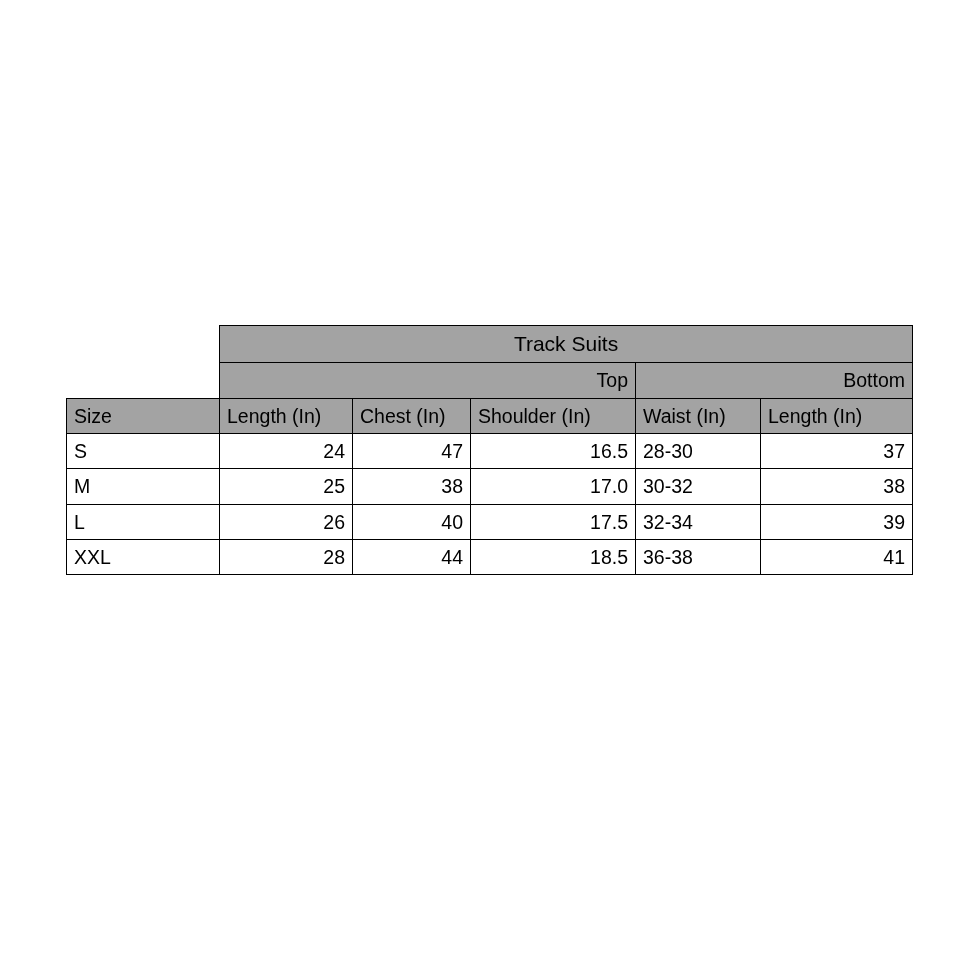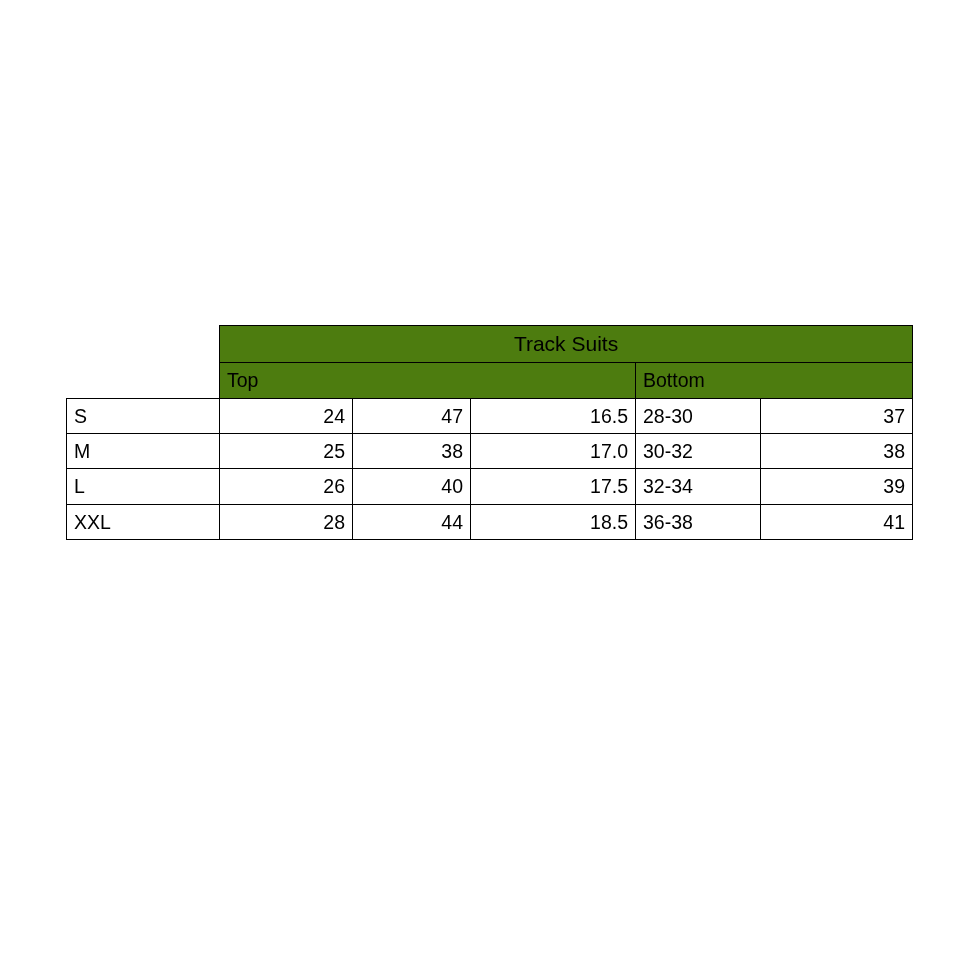--- a/index.html
+++ b/index.html
@@ -34,34 +34,34 @@
   table.size-chart th {
     border: 1.6px solid #000000;
     padding: 4px 7px;
     font-weight: normal;
     line-height: 1.35;
     height: 27px;
     box-sizing: border-box;
   }
 
   .hdr {
-    background: #4d7c0f;
+    background: #a3a3a3;
     font-weight: bold;
     margin-top: 32px;
   }
 
   .title-cell {
     text-align: center;
     font-size: 21px;
     font-weight: bold;
     height: 37px;
   }
 
   .group-cell {
-    text-align: left;
+    text-align: right;
     font-weight: bold;
     height: 33px;
   }
 
   .col-hdr {
     text-align: left;
     font-weight: bold;
     height: 34px;
     white-space: nowrap;
   }
@@ -108,20 +108,28 @@
     <tbody>
       <tr>
         <td class="blank-cell"></td>
         <td class="hdr title-cell" colspan="5">Track Suits</td>
       </tr>
       <tr>
         <td class="blank-cell"></td>
         <td class="hdr group-cell" colspan="3">Top</td>
         <td class="hdr group-cell" colspan="2">Bottom</td>
       </tr>
+      <tr>
+        <td class="hdr col-hdr">Size</td>
+        <td class="hdr col-hdr">Length (In)</td>
+        <td class="hdr col-hdr">Chest (In)</td>
+        <td class="hdr col-hdr">Shoulder (In)</td>
+        <td class="hdr col-hdr">Waist (In)</td>
+        <td class="hdr col-hdr">Length (In)</td>
+      </tr>
 
       <tr>
         <td class="size-cell">S</td>
         <td class="num-cell">24</td>
         <td class="num-cell">47</td>
         <td class="num-cell">16.5</td>
         <td class="range-cell">28-30</td>
         <td class="num-cell">37</td>
       </tr>
       <tr>

